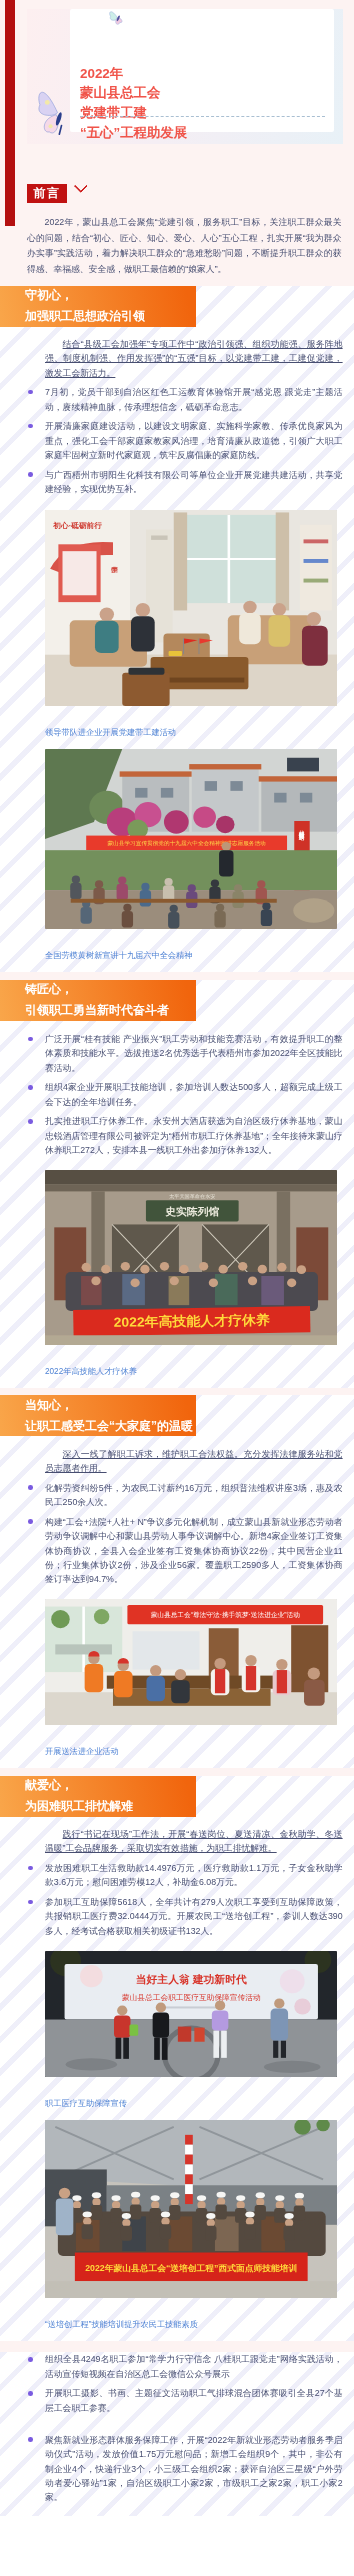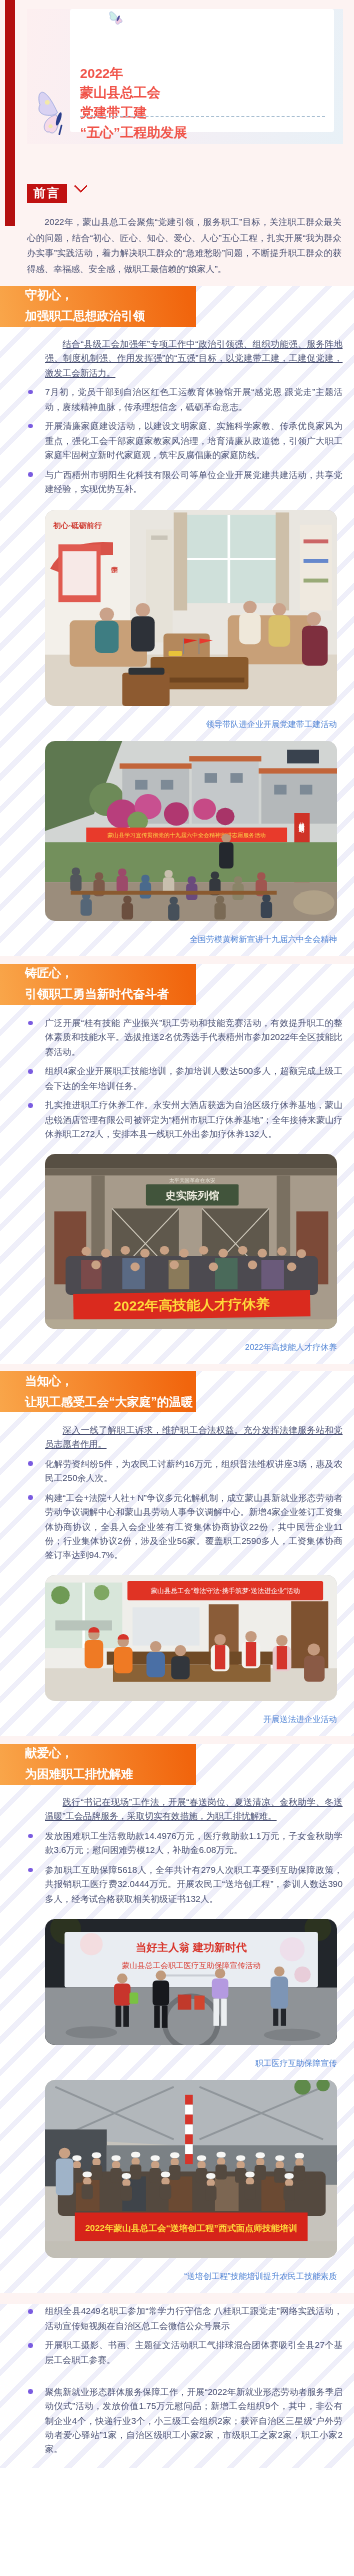--- a/index.html
+++ b/index.html
@@ -25,23 +25,23 @@
   .sec{margin-top:7.2px;padding-bottom:11.3px;background-color:#ffffff;
        background-image:repeating-linear-gradient(135deg,rgba(155,155,221,0.16) 0 5.2px,transparent 5.2px 23px);}
   .banner{width:196px;height:41px;box-sizing:border-box;padding-left:25px;display:flex;flex-direction:column;
           justify-content:center;gap:4.6px;background:linear-gradient(80deg,#f9a64a 0%,#f1650d 95%);
           color:#fff;font-weight:bold;font-size:12px;}
   .spara{margin:10.3px 12.4px 0 45px;font-size:8.8px;line-height:14.4px;text-indent:2em;text-align:justify;text-decoration:underline;}
   .bl{margin:5.2px 12.4px 0 45px;padding:0;list-style:none;}
   .bl li{position:relative;margin-top:5.2px;font-size:8.8px;line-height:14.4px;text-align:justify;}
   .bl li::before{content:"";position:absolute;left:-17px;top:4.6px;width:4.6px;height:4.6px;border-radius:50%;background:#7a5be0;}
   .bl li.mt-lg{margin-top:17.5px;}
-  .photo{width:292px;margin:12.4px 0 0 45px;border-radius:10px;overflow:hidden;background:#ccc;}
+  .photo{width:292px;margin:12.4px 0 0 45px;border-radius:1px;overflow:hidden;background:#ccc;}
   .photo svg{display:block;}
-  .caption{width:292px;margin:13px 0 0 45px;text-align:right;font-size:8.2px;color:#4e82d4;}
+  .caption{width:292px;margin:21px 0 0 45px;text-align:left;font-size:8.2px;color:#4e82d4;}
 </style>
 </head>
 <body>
 
 <div class="page">
   <div class="red-bar"></div>
 
   <div class="hero">
     <div class="hero-panel"></div>
     <svg class="bf-large" width="41" height="67" viewBox="0 0 100 160">

